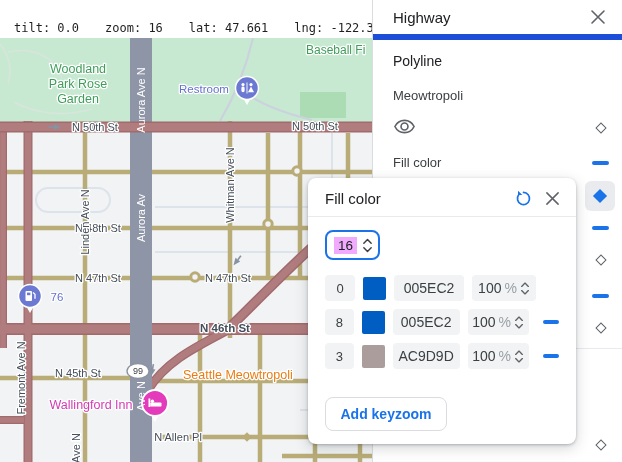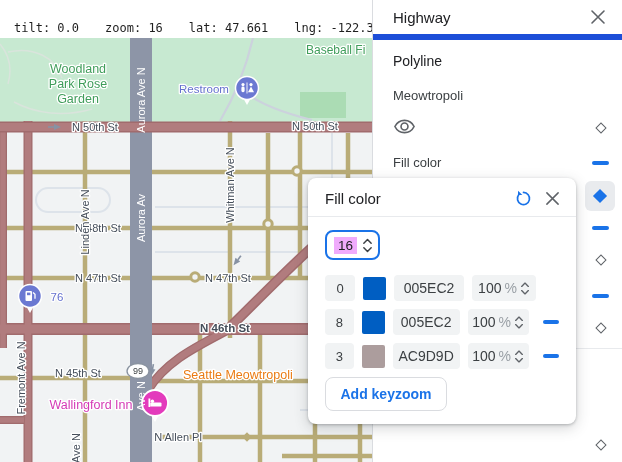--- a/index.html
+++ b/index.html
@@ -49,21 +49,21 @@
   .cz-value{font-size:13.5px;color:#202124;background:#f0abfc;padding:1px 4px;}
   .kz-row{display:flex;align-items:center;height:26px;margin-bottom:8px;}
   .chip{background:#f1f3f4;border-radius:4px;height:26px;display:flex;align-items:center;justify-content:center;
         font-size:14px;color:#3c4043;box-sizing:border-box;}
   .kz-zoom{width:30px;margin-right:8px;font-size:13px;}
   .kz-swatch{margin-right:8px;display:flex;cursor:pointer;}
   .kz-hex{width:70px;margin-right:8px;cursor:text;}
   .kz-pct{width:64px;gap:3px;cursor:text;}
   .pct-unit{color:#9aa0a6;}
   .kz-remove{margin-left:14px;width:17px;height:3.5px;background:#1a73e8;border-radius:2px;cursor:pointer;border:none;padding:0;}
-  .add-btn{margin-top:8px;width:122px;height:34px;border:1px solid #dadce0;border-radius:8px;background:#fff;
+  .add-btn{margin-top:28px;width:122px;height:34px;border:1px solid #dadce0;border-radius:8px;background:#fff;
            color:#1a73e8;font-size:14px;font-weight:bold;display:flex;align-items:center;justify-content:center;cursor:pointer;}
 </style>
 </head>
 <body>
 
 <div class="topbar">
   <span>tilt: 0.0</span>
   <span>zoom: 16</span>
   <span>lat: 47.661</span>
   <span>lng: -122.356</span>

